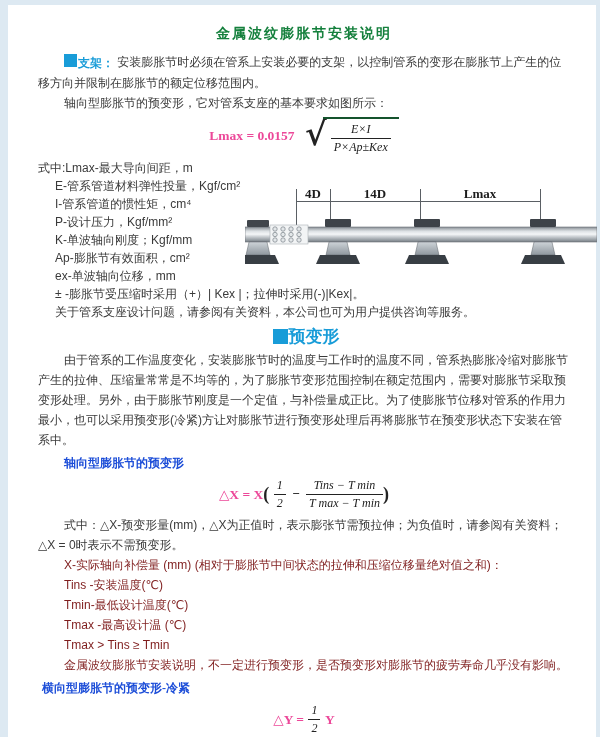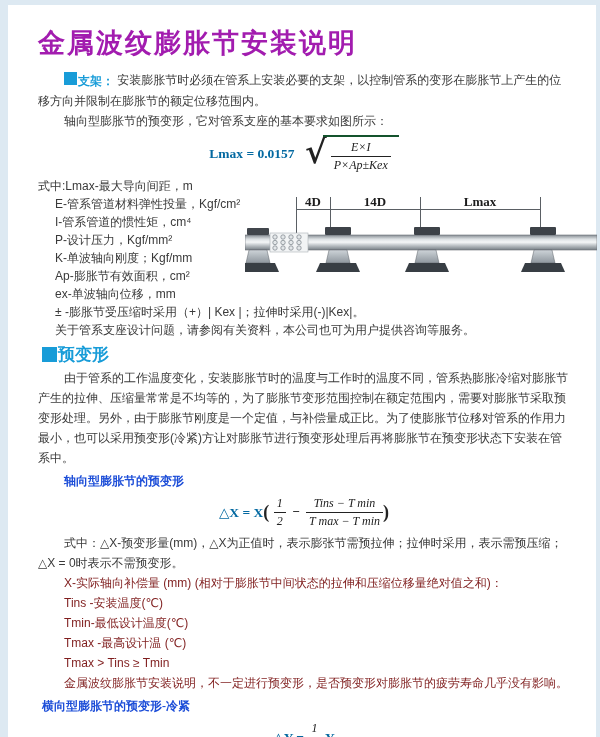--- a/index.html
+++ b/index.html
@@ -9,44 +9,44 @@
     font-family:"Liberation Sans","DejaVu Sans",sans-serif;
     -webkit-font-smoothing:antialiased;
   }
   .page{
     position:absolute;left:8px;top:5px;right:4px;bottom:0;
     background:#ffffff;
   }
   .content{padding:8px 26px 0 30px;position:relative;}
 
   .doc-title{
-    font-size:27px;font-weight:bold;color:#a21caf;
+    font-size:14px;font-weight:bold;color:#15803d;text-align:center;
     letter-spacing:2px;margin:12px 0 9px 0;
   }
   .para{font-size:12px;color:#3a3a3a;line-height:20px;text-indent:26px;}
   .sec-inline-head{color:#189cd8;font-size:12px;font-weight:bold;vertical-align:-1px;}
   .blue-sq{
     display:inline-block;width:13px;height:13px;background:#189cd8;
     margin-right:1px;vertical-align:-1px;
   }
-  .sec-head{margin:4px 0 2px 4px;line-height:22px;}
+  .sec-head{margin:4px 0 2px 4px;line-height:22px;text-align:center;}
   .sec-head .label{color:#189cd8;font-size:17px;font-weight:bold;vertical-align:middle;}
   .sec-head .blue-sq{width:15px;height:15px;vertical-align:middle;margin-right:1px;}
 
   .sub-head{
     color:#1d4ed8;font-size:12px;font-weight:bold;
     margin:2px 0 2px 26px;line-height:22px;
   }
   .sub-head.flush{margin-left:4px;font-family:Liberation Serif, serif;}
 
   
   .formula-row{text-align:center;margin:4px 0;color:#222;}
   .fx{
     font-family:"Liberation Serif","DejaVu Serif",serif;
-    font-weight:bold;font-size:13.5px;color:#0369a1;vertical-align:middle;
+    font-weight:bold;font-size:13.5px;color:#ec4899;vertical-align:middle;
   }
   .frac{
     display:inline-block;vertical-align:middle;text-align:center;
     font-family:"Liberation Serif","DejaVu Serif",serif;
     font-style:italic;font-size:12px;color:#222;line-height:1.25;
   }
   .frac .num{display:block;border-bottom:1px solid #222;padding:0 3px 1px 3px;}
   .frac .den{display:block;padding:1px 3px 0 3px;}
   .sqrt{display:inline-flex;align-items:flex-start;vertical-align:middle;margin-left:6px;}
   .rad{
@@ -62,21 +62,21 @@
     font-size:13px;vertical-align:middle;color:#222;padding:0 2px;}
 
   
   .def-list{font-size:12px;color:#3a3a3a;margin-top:2px;}
   .def-list .def-item{line-height:18px;white-space:nowrap;}
   .def-list .def-item + .def-item{padding-left:17px;}
 
   .axial-lines .line{font-size:12px;color:#7f1d1d;line-height:20px;padding-left:26px;}
 
   
-  .diagram{position:absolute;left:237px;top:184px;width:352px;height:104px;}
+  .diagram{position:absolute;left:237px;top:176px;width:352px;height:104px;}
 
   .explain{margin-top:1px;}
 </style>
 </head>
 <body>
 
 <div class="page">
   <div class="content">
 
     <div class="doc-title">金属波纹膨胀节安装说明</div>
@@ -125,21 +125,21 @@
         <span class="num">1</span>
         <span class="den">2</span>
       </span>
       <span class="fop">−</span>
       <span class="frac">
         <span class="num">Tins − T min</span>
         <span class="den">T max − T min</span>
       </span><span class="paren">)</span>
     </div>
 
-    <div class="para explain">式中：△X-预变形量(mm)，△X为正值时，表示膨张节需预拉伸；拉伸时采用，表示需预压缩；△X = 0时表示不需预变形。</div>
+    <div class="para explain">式中：△X-预变形量(mm)，△X为正值时，表示膨张节需预拉伸；为负值时，请参阅有关资料；△X = 0时表示不需预变形。</div>
 
     <div class="axial-lines">
       <div class="line">X-实际轴向补偿量 (mm) (相对于膨胀节中间状态的拉伸和压缩位移量绝对值之和)：</div>
       <div class="line">Tins -安装温度(℃)</div>
       <div class="line">Tmin-最低设计温度(℃)</div>
       <div class="line">Tmax -最高设计温 (℃)</div>
       <div class="line">Tmax &gt; Tins ≥ Tmin</div>
       <div class="line">金属波纹膨胀节安装说明，不一定进行预变形，是否预变形对膨胀节的疲劳寿命几乎没有影响。</div>
     </div>
 

